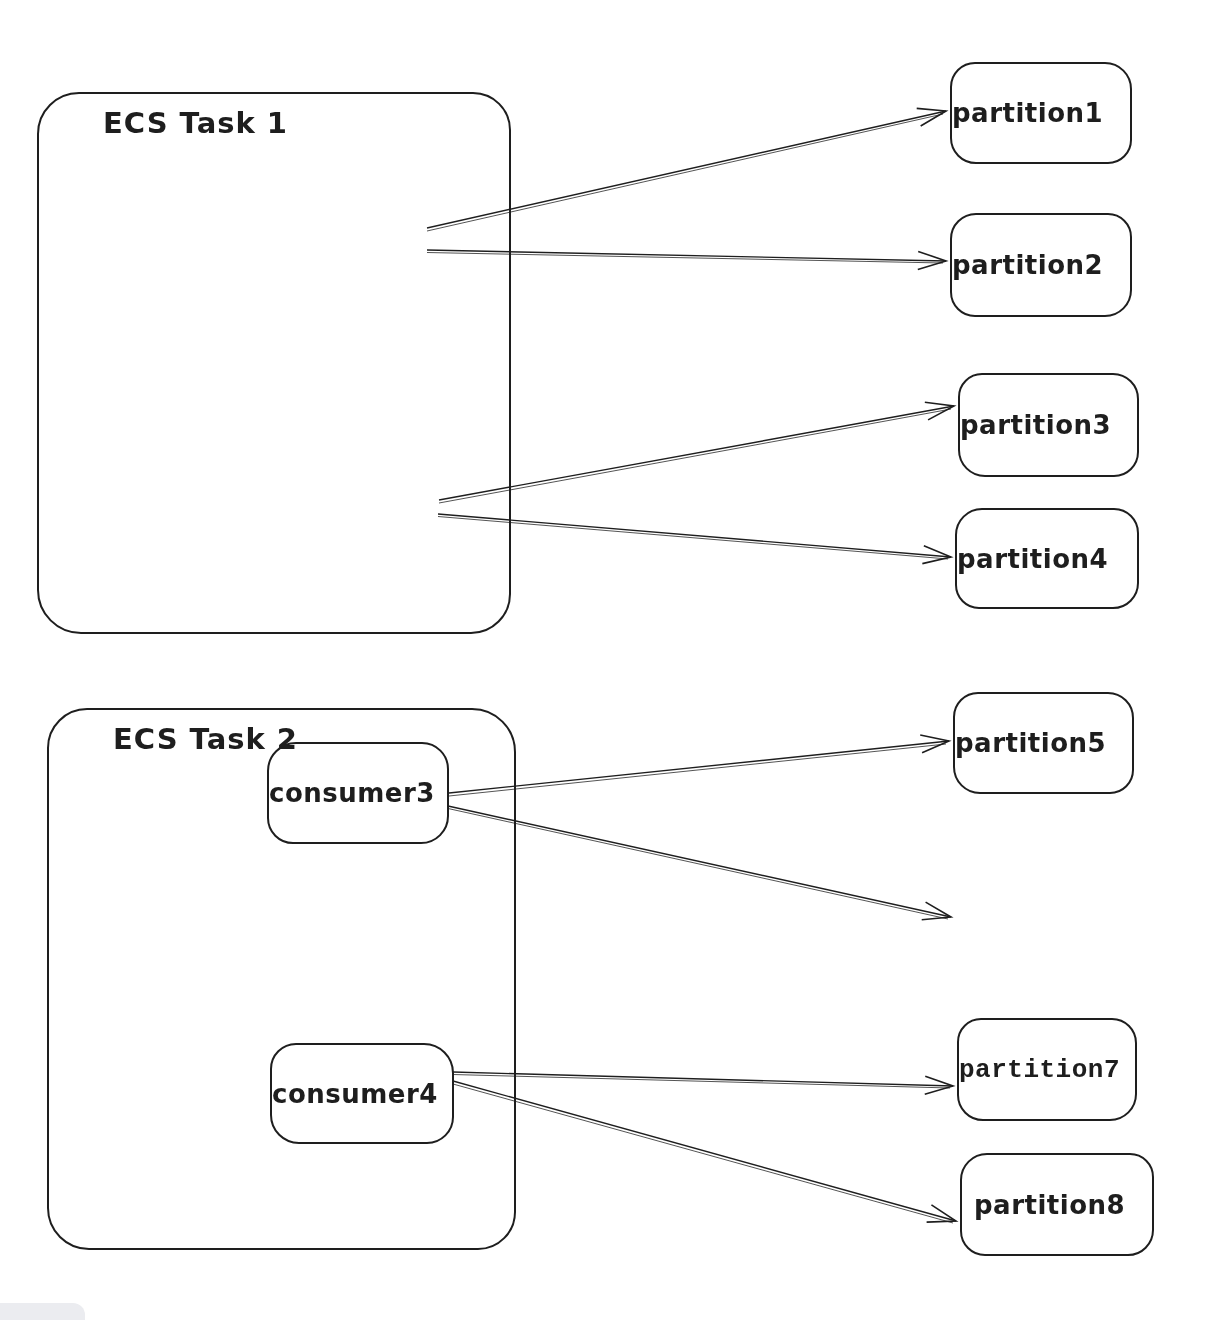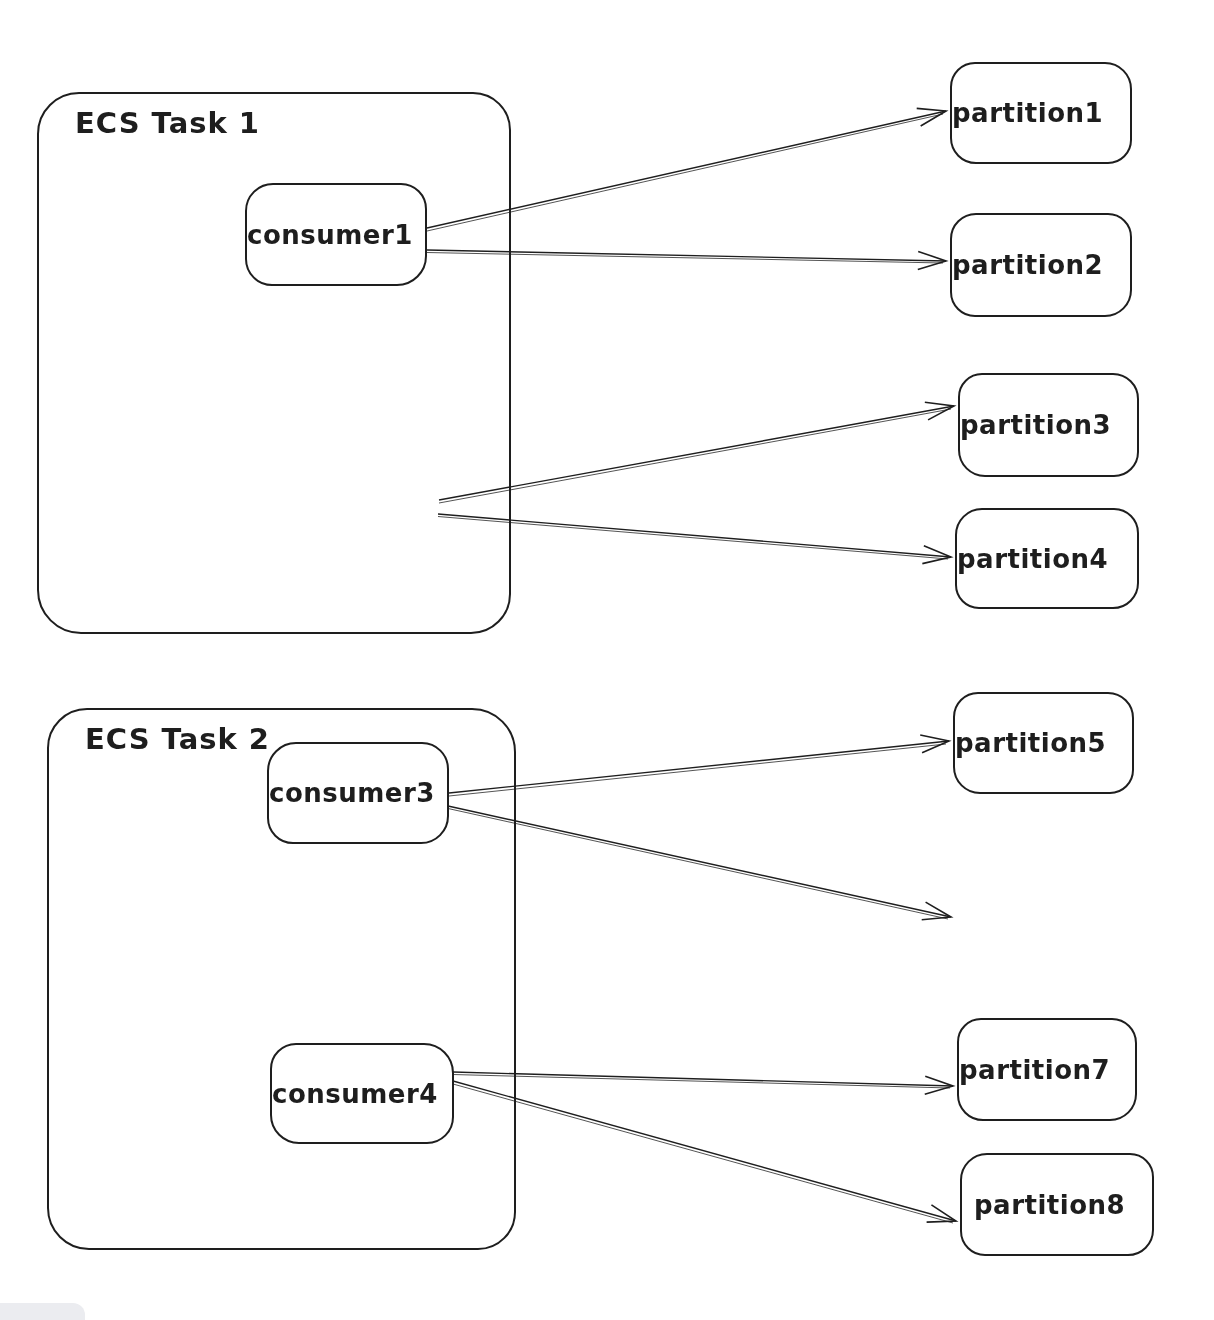--- a/index.html
+++ b/index.html
@@ -13,21 +13,21 @@
   }
   .arrow-layer{position:absolute;left:0;top:0;width:1214px;height:1320px;z-index:1;}
   .task-box{
     position:absolute;
     border:2.2px solid #1e1e1e;
     background:transparent;
     z-index:2;
   }
   .task-box .task-label{
     position:absolute;
-    left:36px;top:12px;
+    left:64px;top:12px;
     font-size:29px;
     font-weight:600;
     letter-spacing:1px;
     white-space:nowrap;
   }
   .node{
     position:absolute;
     border:2.2px solid #1e1e1e;
     background:transparent;
     display:flex;align-items:center;
@@ -45,21 +45,21 @@
   #consumer1{left:245px;top:183px;width:178px;height:99px;border-radius:28px 26px 30px 27px;}
   #consumer2{left:255px;top:451px;width:180px;height:97px;border-radius:27px 29px 26px 30px;}
   #consumer3{left:267px;top:742px;width:178px;height:98px;border-radius:29px 27px 28px 26px;}
   #consumer4{left:270px;top:1043px;width:180px;height:97px;border-radius:26px 30px 27px 29px;}
   #partition1{left:950px;top:62px;width:178px;height:98px;border-radius:25px 27px 24px 26px;}
   #partition2{left:950px;top:213px;width:178px;height:100px;border-radius:26px 24px 27px 25px;}
   #partition3{left:958px;top:373px;width:177px;height:100px;border-radius:24px 26px 25px 27px;}
   #partition4{left:955px;top:508px;width:180px;height:97px;border-radius:27px 25px 26px 24px;}
   #partition5{left:953px;top:692px;width:177px;height:98px;border-radius:25px 26px 24px 27px;}
   #partition6{left:955px;top:868px;width:178px;height:99px;border-radius:26px 27px 25px 24px;}
-  #partition7{left:957px;top:1018px;width:176px;height:99px;border-radius:24px 25px 27px 26px;}
+  #partition7{left:957px;top:1018px;width:176px;height:99px;border-radius:24px 25px 27px 26px;font-family:Liberation Mono, monospace;}
   #partition8{left:960px;top:1153px;width:178px;height:99px;border-radius:27px 24px 26px 25px;padding-left:12px;}
   .ui-island{
     position:absolute;
     left:0;bottom:0;
     width:85px;height:17px;
     background:#ebecf0;
     border-top-right-radius:12px;
     z-index:4;
   }
   svg line{stroke:#1e1e1e;}
@@ -113,23 +113,20 @@
   </svg>
 
   <div class="task-box" id="task1">
     <div class="task-label">ECS Task 1</div>
   </div>
 
   <div class="task-box" id="task2">
     <div class="task-label">ECS Task 2</div>
   </div>
 
-  <div class="node" id="consumer1">
-    <span class="node-label">consumer1</span>
-  </div>
   <div class="node" id="consumer3">
     <span class="node-label">consumer3</span>
   </div>
   <div class="node" id="consumer4">
     <span class="node-label">consumer4</span>
   </div>
 
   <div class="node" id="partition1">
     <span class="node-label">partition1</span>
   </div>

